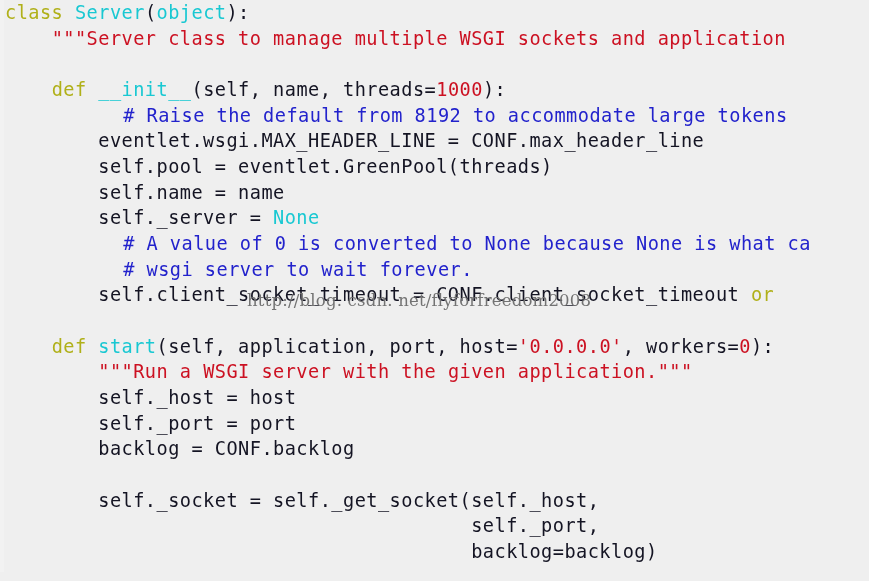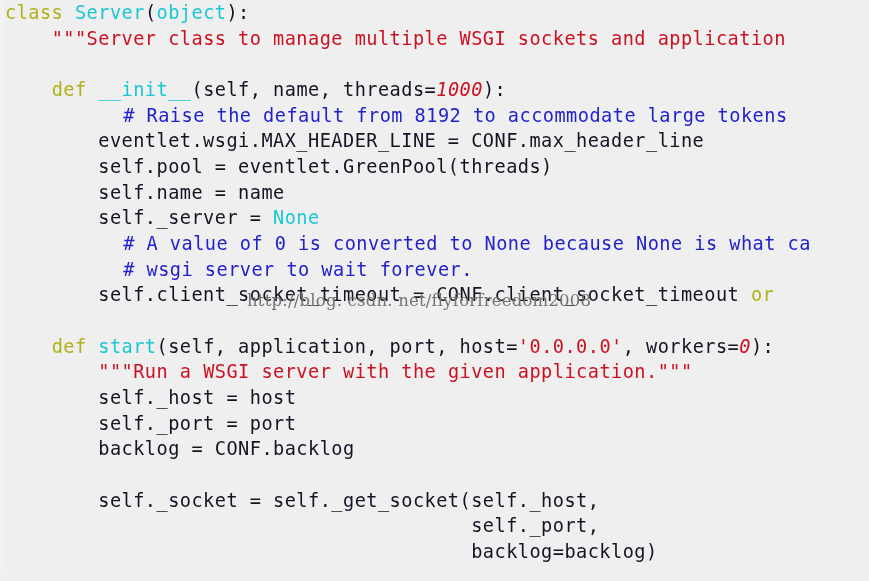--- a/index.html
+++ b/index.html
@@ -40,21 +40,21 @@
     color: #141423;
   }
   .ln {
     display: block;
     height: 25.68px;
     white-space: pre;
   }
   .kw   { color: #b0b019; }    
   .nam  { color: #19c8d2; }    
   .str  { color: #cc1122; }    
-  .num  { color: #cc1122; font-style: italic; }    
+  .num  { color: #cc1122; }    
   .com  { color: #2222cc; margin-left: 25px; }    
   .pln  { color: #141423; }    
 
   #watermark {
     position: absolute;
     left: 247px;
     top: 291px;
     font-family: "DejaVu Serif", "Liberation Serif", serif;
     font-size: 16.5px;
     line-height: 20px;

